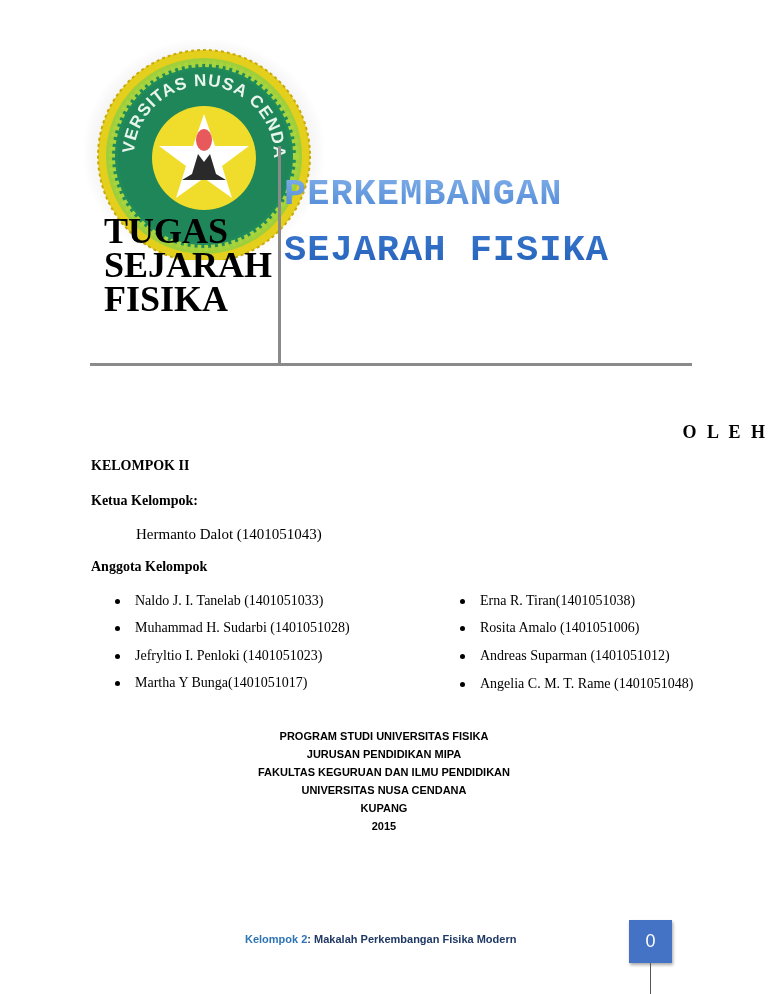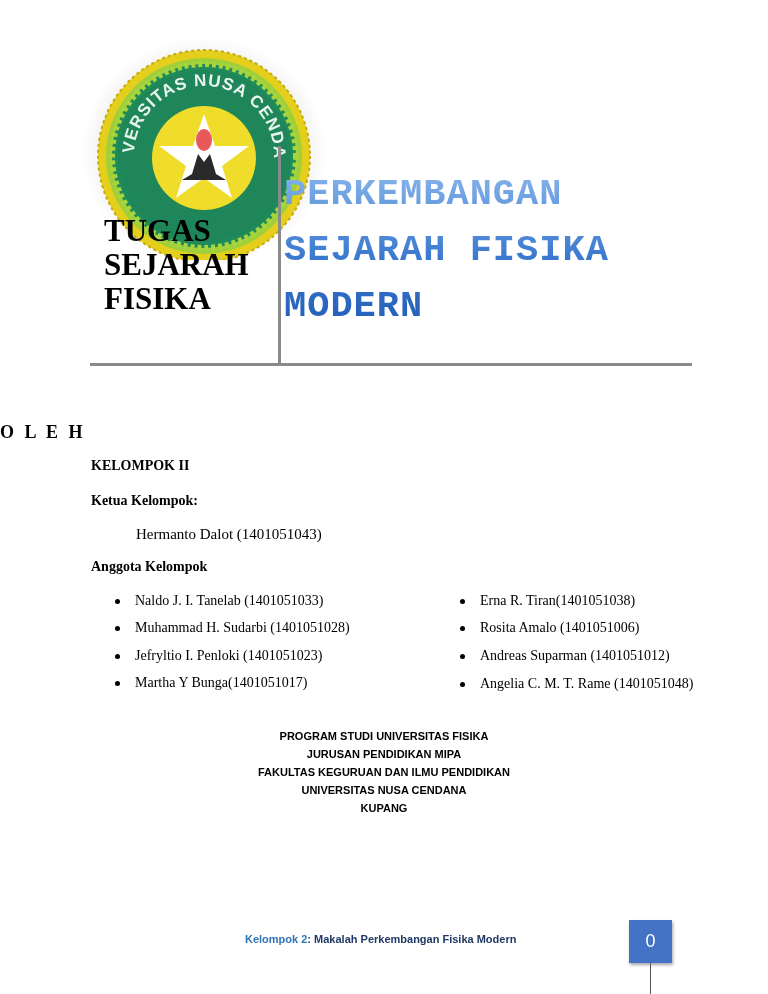--- a/index.html
+++ b/index.html
@@ -5,29 +5,29 @@
     html, body { margin: 0; padding: 0; background: #ffffff; }
     body { width: 768px; height: 994px; position: relative; overflow: hidden; font-family: "Liberation Serif", serif; color: #000; }
 
     .logo-wrap { position: absolute; left: 84px; top: 40px; width: 240px; height: 224px; }
     .logo-shadow { position: absolute; left: 0; top: 0; width: 240px; height: 224px; background: radial-gradient(ellipse at center, rgba(150,150,150,0.35) 40%, rgba(255,255,255,0) 72%); }
     .logo-svg { position: absolute; left: 8px; top: 4px; }
 
     .vline { position: absolute; left: 278px; top: 146px; width: 3px; height: 218px; background: #8a8a8a; }
     .hline { position: absolute; left: 90px; top: 363px; width: 602px; height: 3px; background: #8a8a8a; }
 
-    .left-title { position: absolute; left: 104px; top: 214px; font-family: "Liberation Serif", serif; font-weight: bold; font-size: 31px; line-height: 34px; color: #000; }
+    .left-title { position: absolute; left: 104px; top: 214px; font-family: "Liberation Serif", serif; font-weight: bold; font-size: 36px; line-height: 34px; color: #000; }
     .left-title div { white-space: nowrap; }
 
     .main-title { position: absolute; left: 284px; top: 166px; width: 410px; text-align: left; font-family: "Liberation Mono", monospace; font-weight: bold; font-size: 37px; line-height: 56px; letter-spacing: 1px;
       color: #3d7ad0; background: linear-gradient(180deg, #8cb8ec 0%, #3a78cf 55%, #1f5bb4 100%); -webkit-background-clip: text; background-clip: text; -webkit-text-fill-color: transparent;
       text-shadow: none; }
     .main-title div { white-space: nowrap; }
 
-    .oleh { position: absolute; left: 0; width: 768px; top: 422px; text-align: left; font-weight: bold; font-size: 18px; letter-spacing: 3px; }
+    .oleh { position: absolute; left: 0; width: 768px; top: 422px; text-align: right; font-weight: bold; font-size: 18px; letter-spacing: 3px; }
 
     .label-bold { position: absolute; left: 91px; font-weight: bold; font-size: 14px; white-space: nowrap; }
     .leader { position: absolute; left: 136px; top: 526px; font-size: 15px; white-space: nowrap; }
 
     .members { position: absolute; font-size: 14px; }
     .members .item { position: absolute; left: 0; white-space: nowrap; }
     .members .bullet { position: absolute; left: 0; top: 6px; width: 5px; height: 5px; border-radius: 50%; background: #000; }
     .members .txt { position: absolute; left: 20px; top: 0; }
 
     .institution { position: absolute; left: 0; width: 768px; top: 727px; text-align: center; font-family: "Liberation Sans", sans-serif; font-weight: bold; font-size: 11px; line-height: 18px; color: #000; }
@@ -70,21 +70,20 @@
 
 <div class="left-title">
   <div>TUGAS</div>
   <div>SEJARAH</div>
   <div>FISIKA</div>
 </div>
 
 <div class="main-title">
   <div>PERKEMBANGAN</div>
   <div>SEJARAH FISIKA</div>
-  <div>MODERN</div>
 </div>
 
 <div class="oleh">O L E H</div>
 
 <div class="label-bold" style="top:458px;">KELOMPOK II</div>
 <div class="label-bold" style="top:493px;">Ketua Kelompok:</div>
 <div class="leader">Hermanto  Dalot  (1401051043)</div>
 <div class="label-bold" style="top:559px;">Anggota  Kelompok</div>
 
 <div class="members" style="left:115px; top:593px;">
@@ -124,20 +123,21 @@
     <span class="txt">Angelia  C. M.  T. Rame  (1401051048)</span>
   </div>
 </div>
 
 <div class="institution">
   <div>PROGRAM STUDI UNIVERSITAS FISIKA</div>
   <div>JURUSAN PENDIDIKAN MIPA</div>
   <div>FAKULTAS KEGURUAN DAN ILMU PENDIDIKAN</div>
   <div>UNIVERSITAS NUSA CENDANA</div>
   <div>KUPANG</div>
+  <div>2015</div>
 </div>
 
 <div class="footer">
   <span class="group">Kelompok 2</span><span class="rest">: Makalah Perkembangan Fisika Modern</span>
 </div>
 
 <div class="page-box">0</div>
 <div class="page-stem"></div>
 
 </body></html>

